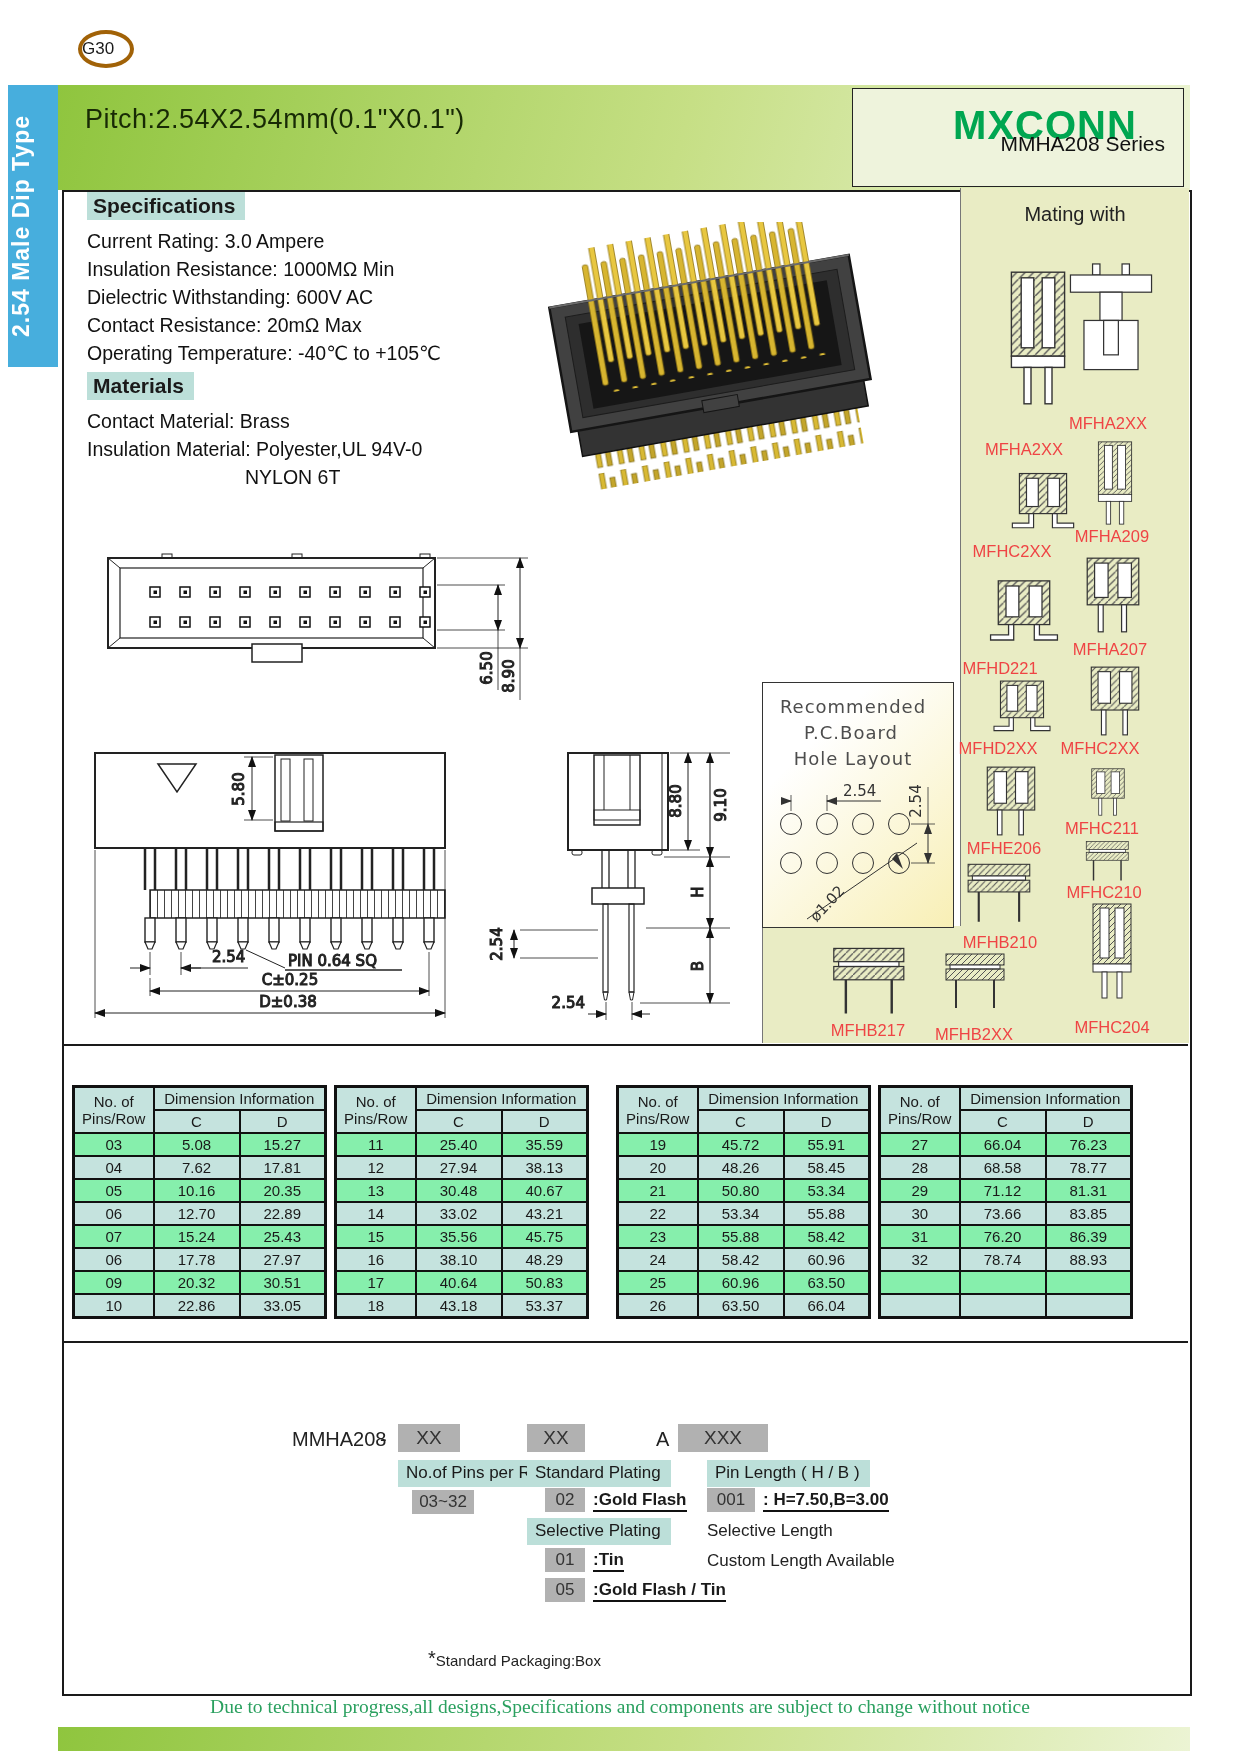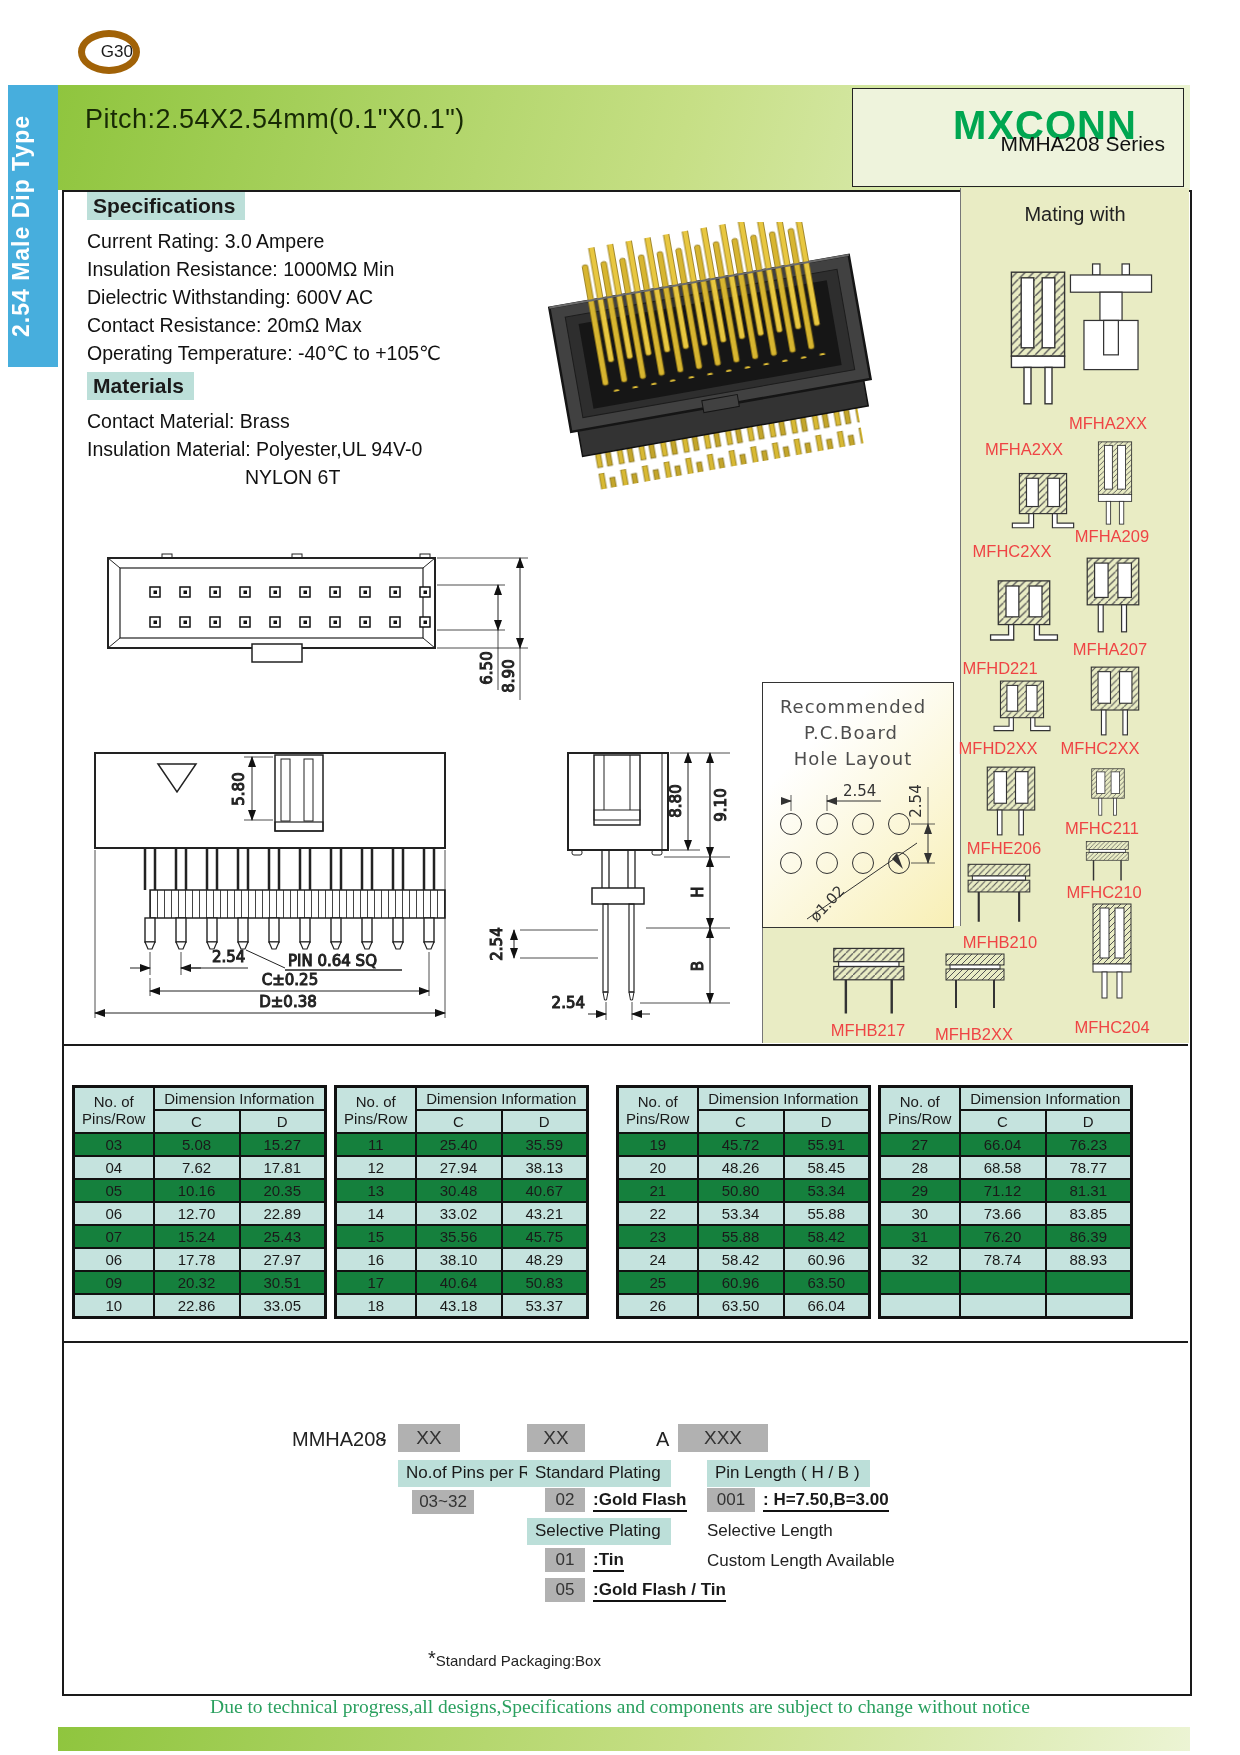--- a/index.html
+++ b/index.html
@@ -1,21 +1,21 @@
 <!DOCTYPE html>
 <html><head>
 <meta charset="utf-8">
 <style>
   html,body{margin:0;padding:0;background:#fff;}
   body{font-family:"Liberation Sans","DejaVu Sans",sans-serif;color:#1a1a1a;}
   #page{position:relative;width:1240px;height:1755px;background:#fff;overflow:hidden;}
   .abs{position:absolute;}
   
-  #g30{left:78px;top:30px;width:48px;height:30px;border:7px solid #a16207;border-radius:50%;
-       text-align:right;line-height:30px;font-size:17px;}
+  #g30{left:78px;top:30px;width:48px;height:30px;border:4px solid #a16207;border-radius:50%;
+       text-align:left;line-height:30px;font-size:17px;}
   #side-tab{left:8px;top:85px;width:50px;height:282px;background:#47aedd;color:#fff;}
   #side-tab span{position:absolute;left:0;top:0;width:50px;height:282px;writing-mode:vertical-rl;
        transform:rotate(180deg);text-align:center;font-size:23px;font-weight:bold;letter-spacing:1px;}
   #header-bar{left:58px;top:85px;width:1132px;height:105px;
        background:linear-gradient(105deg,#8fc53e 0%,#c6df85 55%,#ecf4d4 100%);}
   .title-line{left:85px;font-size:27px;color:#182a05;letter-spacing:.5px;}
   #brand-box{left:852px;top:88px;width:330px;height:97px;background:#eef3dc;border:1px solid #222;}
   #brand{left:925px;top:103px;width:240px;text-align:center;font-size:40px;font-weight:bold;color:#00a651;letter-spacing:1px;}
   #series{left:925px;top:132px;width:240px;text-align:right;font-size:21px;color:#111;}
   
@@ -26,21 +26,21 @@
   .spec-line{left:87px;font-size:19.5px;color:#111;}
   
   #mating-panel{left:960px;top:188px;width:228px;height:855px;background:#e9ecc4;border-left:1px solid #777;}
   #mating-panel-b{left:762px;top:926px;width:198px;height:117px;background:#e9ecc4;border-left:1px solid #777;}
   #mating-title{left:980px;top:203px;width:190px;text-align:center;font-size:20px;color:#222;}
   .mlabel{width:112px;text-align:center;font-size:16.5px;color:#ef4444;}
   
   #pcb-box{left:762px;top:682px;width:190px;height:244px;border:1.5px solid #333;
        background:linear-gradient(135deg,#ffffff 25%,#f8efb5 100%);}
   
-  table.dim{border-collapse:collapse;table-layout:fixed;width:252px;background:#15803d;}
+  table.dim{border-collapse:collapse;table-layout:fixed;width:252px;background:#86efac;}
   table.dim,table.dim th,table.dim td{border:2px solid #111;}
   table.dim{border-width:3px;}
   table.dim th{background:#c5e3de;font-weight:normal;font-size:15px;height:21px;padding:0;}
   table.dim td{font-size:15px;height:21px;text-align:center;padding:0;}
   table.dim tbody tr:nth-child(even) td{background:#c5e3de;}
   table.dim col.c1{width:80px;} table.dim col.c2{width:86px;} table.dim col.c3{width:86px;}
   
   #ord-title{left:330px;top:1368px;width:480px;text-align:center;font-size:27px;color:#222;}
   .gbox{background:#b1b1b1;color:#333;text-align:center;font-size:19px;display:inline-block;}
   .gbig{width:62px;height:28px;line-height:28px;}

